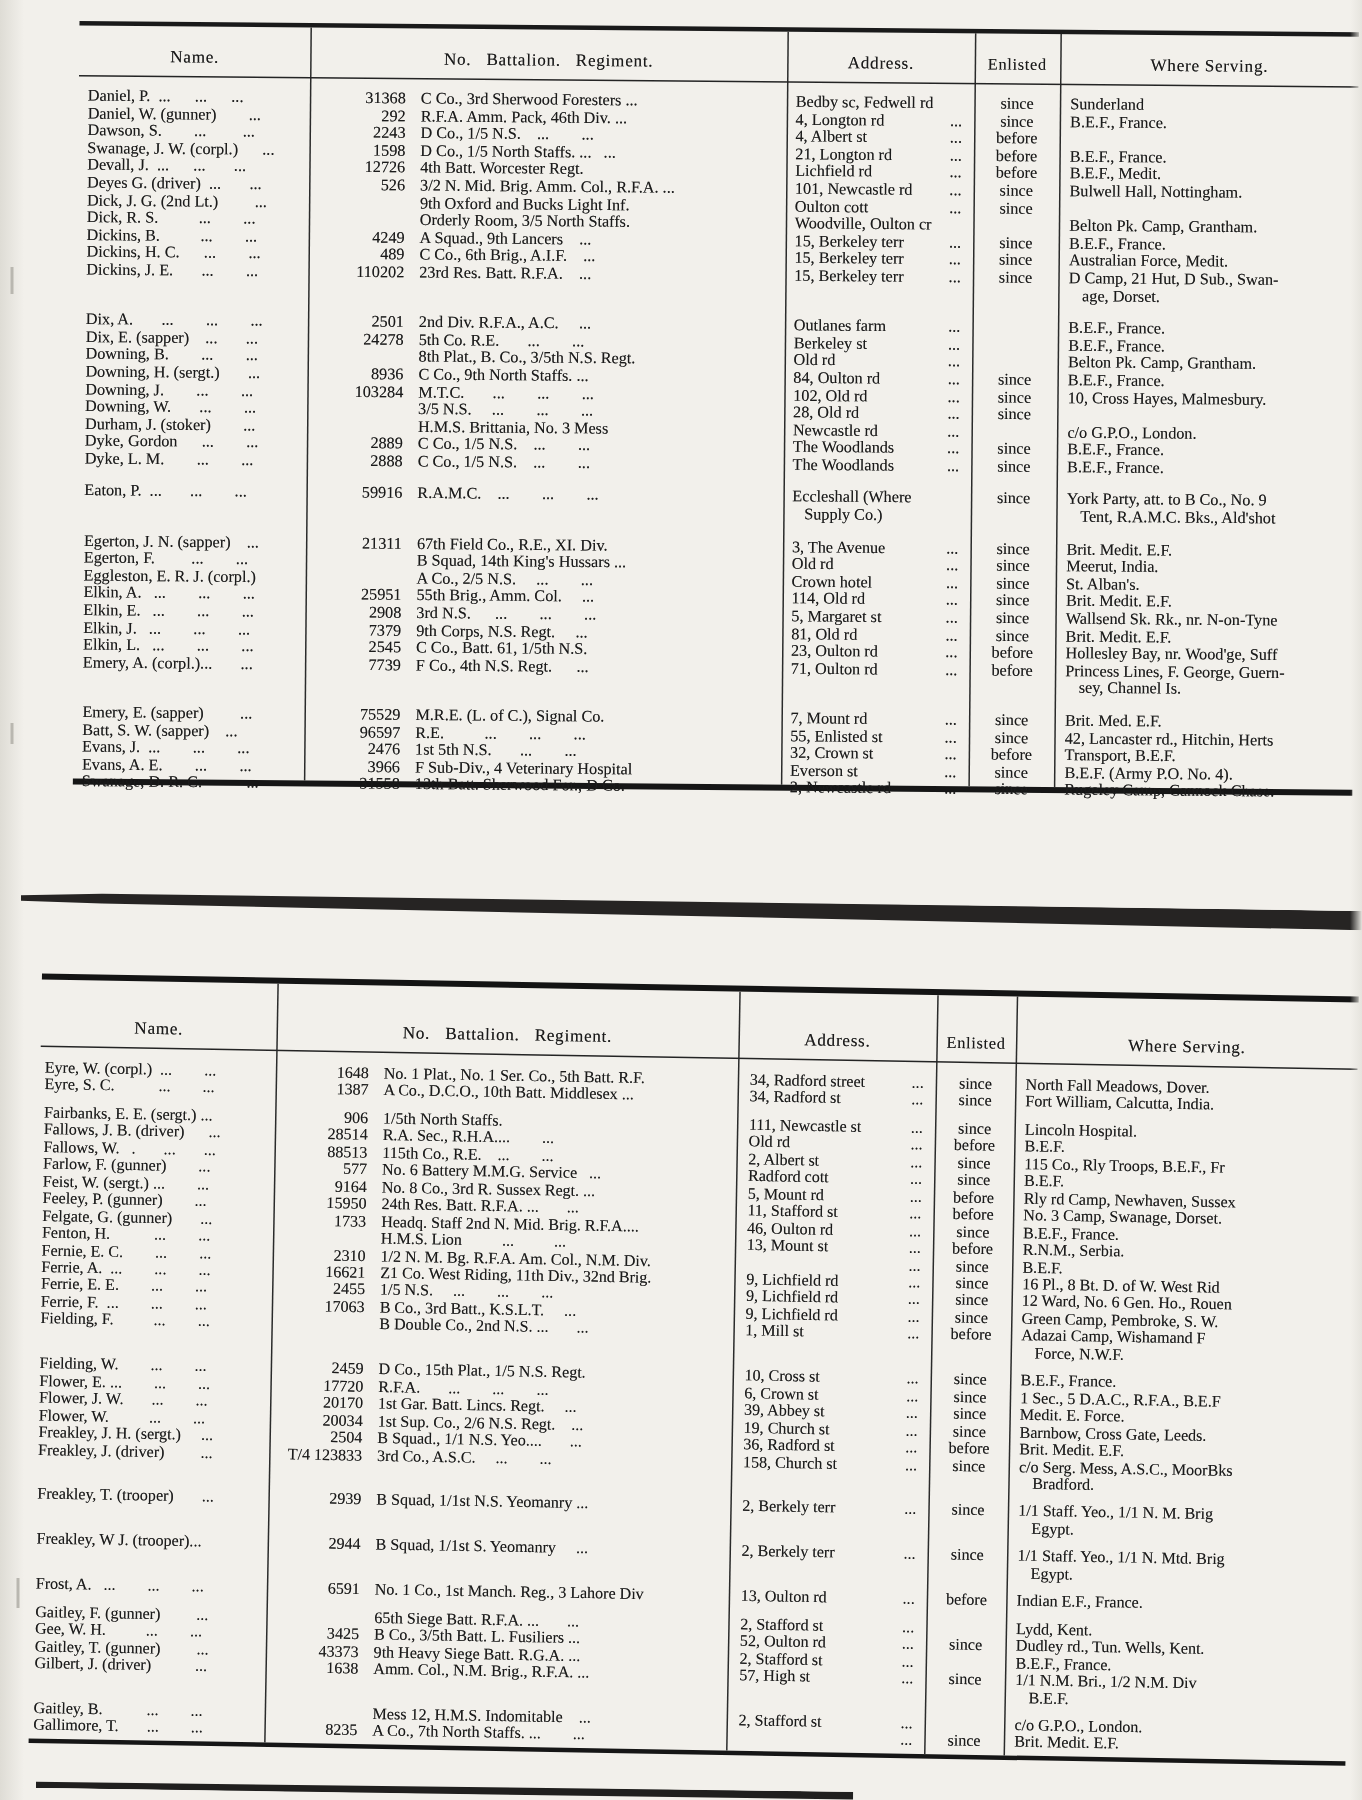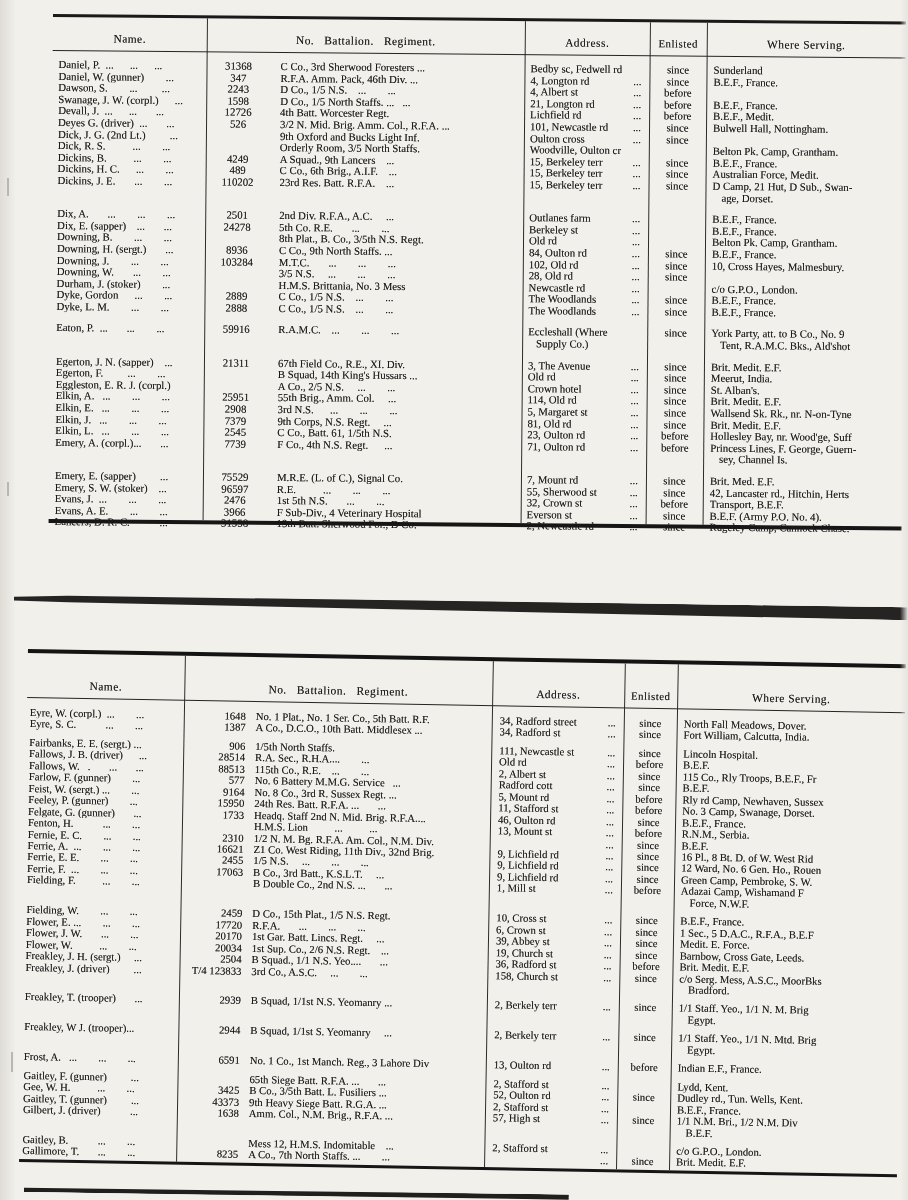--- a/index.html
+++ b/index.html
@@ -46,21 +46,21 @@
   .row{display:flex;align-items:flex-start;
        text-shadow:0 0 .3px rgba(25,25,25,.55);}
   #t1 .row{line-height:11.6px;font-size:10.8px;}
   #t2 .row{line-height:11.45px;font-size:10.7px;}
   .row > div{box-sizing:border-box;flex:none;}
 
   .c-name{white-space:pre;overflow:hidden;}
   #t1 .c-name{width:154px;padding-left:6px;}
   #t2 .c-name{width:157px;padding-left:3px;}
   .c-no{text-align:right;white-space:nowrap;}
-  #t1 .c-no{width:64px;text-align:center;}
+  #t1 .c-no{width:64px;}
   #t2 .c-no{width:62px;}
   .c-regt{white-space:pre;overflow:visible;}
   #t1 .c-regt{width:254px;padding-left:10px;}
   #t2 .c-regt{width:246px;padding-left:10px;}
   .c-addr{display:flex;}
   #t1 .c-addr{width:125px;padding-left:6px;padding-right:8px;}
   #t2 .c-addr{width:132px;padding-left:8px;padding-right:8px;}
   .a-txt{white-space:pre-line;padding-left:8px;text-indent:-8px;}
   .a-dots{margin-left:auto;padding-left:4px;}
   .c-enl{text-align:center;}
@@ -105,21 +105,21 @@
             <div class="c-regt">C Co., 3rd Sherwood Foresters ...</div>
             <div class="c-addr">
               <div class="a-txt">Bedby sc, Fedwell rd</div>
               <div class="a-dots"></div>
             </div>
             <div class="c-enl">since</div>
             <div class="c-serv">Sunderland</div>
           </div>
           <div class="row">
             <div class="c-name">Daniel, W. (gunner)        ...</div>
-            <div class="c-no">347</div>
+            <div class="c-no">292</div>
             <div class="c-regt">R.F.A. Amm. Pack, 46th Div. ...</div>
             <div class="c-addr">
               <div class="a-txt">4, Longton rd</div>
               <div class="a-dots">...</div>
             </div>
             <div class="c-enl">since</div>
             <div class="c-serv">B.E.F., France.</div>
           </div>
           <div class="row">
             <div class="c-name">Dawson, S.        ...         ...</div>
@@ -163,21 +163,21 @@
               <div class="a-dots">...</div>
             </div>
             <div class="c-enl">since</div>
             <div class="c-serv">Bulwell Hall, Nottingham.</div>
           </div>
           <div class="row">
             <div class="c-name">Dick, J. G. (2nd Lt.)         ...</div>
             <div class="c-no"></div>
             <div class="c-regt">9th Oxford and Bucks Light Inf.</div>
             <div class="c-addr">
-              <div class="a-txt">Oulton cross</div>
+              <div class="a-txt">Oulton cott</div>
               <div class="a-dots">...</div>
             </div>
             <div class="c-enl">since</div>
             <div class="c-serv"></div>
           </div>
           <div class="row">
             <div class="c-name">Dick, R. S.          ...        ...</div>
             <div class="c-no"></div>
             <div class="c-regt">Orderly Room, 3/5 North Staffs.</div>
             <div class="c-addr">
@@ -435,25 +435,25 @@
             <div class="c-no">75529</div>
             <div class="c-regt">M.R.E. (L. of C.), Signal Co.</div>
             <div class="c-addr">
               <div class="a-txt">7, Mount rd</div>
               <div class="a-dots">...</div>
             </div>
             <div class="c-enl">since</div>
             <div class="c-serv">Brit. Med. E.F.</div>
           </div>
           <div class="row">
-            <div class="c-name">Emery, S. W. (stoker)    ...</div>
+            <div class="c-name">Batt, S. W. (sapper)    ...</div>
             <div class="c-no">96597</div>
             <div class="c-regt">R.E.          ...        ...        ...</div>
             <div class="c-addr">
-              <div class="a-txt">55, Sherwood st</div>
+              <div class="a-txt">55, Enlisted st</div>
               <div class="a-dots">...</div>
             </div>
             <div class="c-enl">since</div>
             <div class="c-serv">42, Lancaster rd., Hitchin, Herts</div>
           </div>
           <div class="row">
             <div class="c-name">Evans, J.  ...        ...        ...</div>
             <div class="c-no">2476</div>
             <div class="c-regt">1st 5th N.S.       ...        ...</div>
             <div class="c-addr">
@@ -468,21 +468,21 @@
             <div class="c-no">3966</div>
             <div class="c-regt">F Sub-Div., 4 Veterinary Hospital</div>
             <div class="c-addr">
               <div class="a-txt">Everson st</div>
               <div class="a-dots">...</div>
             </div>
             <div class="c-enl">since</div>
             <div class="c-serv">B.E.F. (Army P.O. No. 4).</div>
           </div>
           <div class="row">
-            <div class="c-name">Lancers, D. R. C.           ...</div>
+            <div class="c-name">Swanage, D. R. C.           ...</div>
             <div class="c-no">31558</div>
             <div class="c-regt">13th Batt. Sherwood For., D Co.</div>
             <div class="c-addr">
               <div class="a-txt">2, Newcastle rd</div>
               <div class="a-dots">...</div>
             </div>
             <div class="c-enl">since</div>
             <div class="c-serv">Rugeley Camp, Cannock Chase.</div>
           </div>
         </div>

